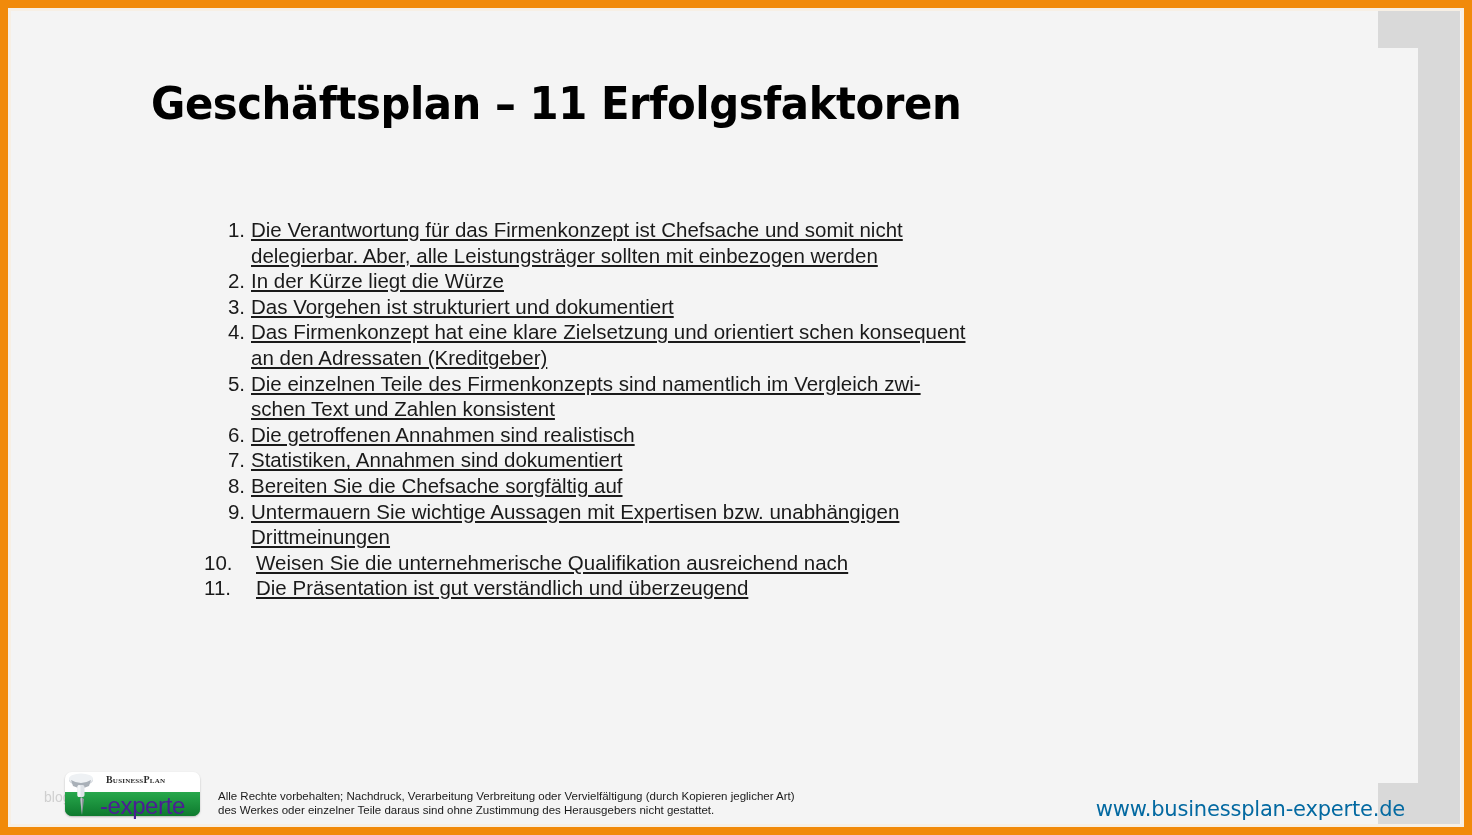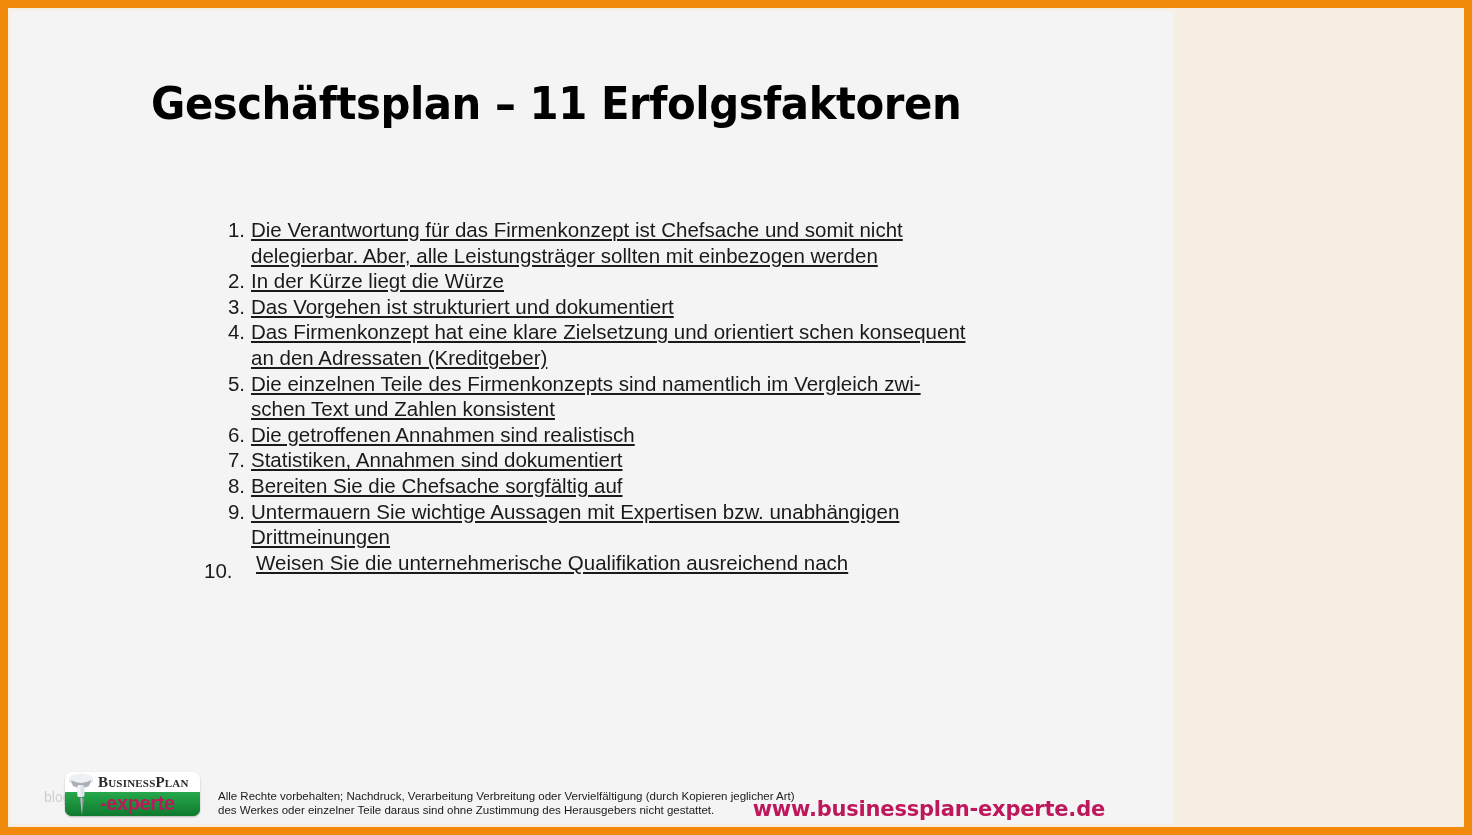--- a/index.html
+++ b/index.html
@@ -27,21 +27,21 @@
     left: 8px;  top: 8px;
     width: 1456px; height: 819px;
     background: #f7efe4;
     box-sizing: border-box;
   }
 
   
   #canvas {
     position: absolute;
     left: 11px; top: 11px;
-    width: 1162px; height: 813px;
+    width: 1450px; height: 813px;
     background: #f4f4f4;
     overflow: hidden;
   }
 
   
   .grey-band {
     position: absolute;
     background: #d9d9d9;
   }
   #grey-top-step   { left: 1367px; top: 0px;   width: 82px;  height: 37px; }
@@ -80,21 +80,20 @@
   .factor-num {
     flex: 0 0 52px;
     text-align: right;
     padding-right: 6px;
     white-space: pre;
   }
   .factor-num.wide {
     text-align: left;
     padding-left: 11px;
     padding-right: 0;
-    margin-top: 8px;
   }
   .factor-text {
     flex: 1 1 auto;
     white-space: pre-line;
     text-decoration: underline;
   }
 
   
   #footer-logo {
     position: absolute;
@@ -123,58 +122,58 @@
     z-index: 1;
   }
   #logo-greenband {
     position: absolute;
     left: 0; top: 20px;
     width: 135px; height: 24px;
     background: linear-gradient(to bottom, #28a84c 0%, #0e7a2e 100%);
   }
   #logo-word-business {
     position: absolute;
-    left: 44px; top: 2px;
-    font-size: 15px;
+    left: 52px; top: 2px;
+    font-size: 10px;
     font-weight: bold;
     color: #2b2b2b;
     font-variant: small-caps;
     letter-spacing: 0.2px;
     font-family: "Liberation Serif", serif;
     z-index: 3;
   }
   #logo-word-experte {
     position: absolute;
     left: 46px; top: 20px;
-    font-size: 20px;
-    font-weight: bold;
-    color: #be185d;
+    font-size: 24px;
+    font-weight: normal;
+    color: #4c1d95;
     letter-spacing: -0.4px;
     z-index: 3;
   }
   
   #pin-wrap { position: absolute; left: 6px; top: 1px; width: 40px; height: 43px; z-index: 4; }
 
   #copyright {
     position: absolute;
     left: 207px;
     top: 779px;
     width: 660px;
     font-size: 11.5px;
     line-height: 13.5px;
     color: #1a1a1a;
     white-space: pre-line;
   }
   #website {
     position: absolute;
-    right: 68px;
+    right: 56px;
     top: 786px;
     font-size: 21px;
-    font-weight: bold;
-    color: #be185d;
+    font-weight: normal;
+    color: #0369a1;
     letter-spacing: -0.2px;
     font-family: "DejaVu Sans", sans-serif;
   }
 </style>
 </head>
 <body>
 
 <div id="slide">
 
   <div id="frame-inner-edge"></div>
@@ -224,20 +223,24 @@
           <span class="factor-text">Bereiten Sie die Chefsache sorgfältig auf</span>
         </li>
         <li class="factor-row">
           <span class="factor-num">9.</span>
           <span class="factor-text">Untermauern Sie wichtige Aussagen mit Expertisen bzw. unabhängigen
 Drittmeinungen</span>
         </li>
         <li class="factor-row">
           <span class="factor-num wide">10.</span>
           <span class="factor-text">Weisen Sie die unternehmerische Qualifikation ausreichend nach</span>
+        </li>
+        <li class="factor-row">
+          <span class="factor-num wide">11.</span>
+          <span class="factor-text">Die Präsentation ist gut verständlich und überzeugend</span>
         </li>
       </ol>
 
     <div id="footer-logo">
       <div id="blog-ghost">blog</div>
       <div id="logo-plate">
         <div id="logo-greenband"></div>
       </div>
       <div id="logo-word-business">BusinessPlan</div>
       <div id="logo-word-experte">-experte</div>

